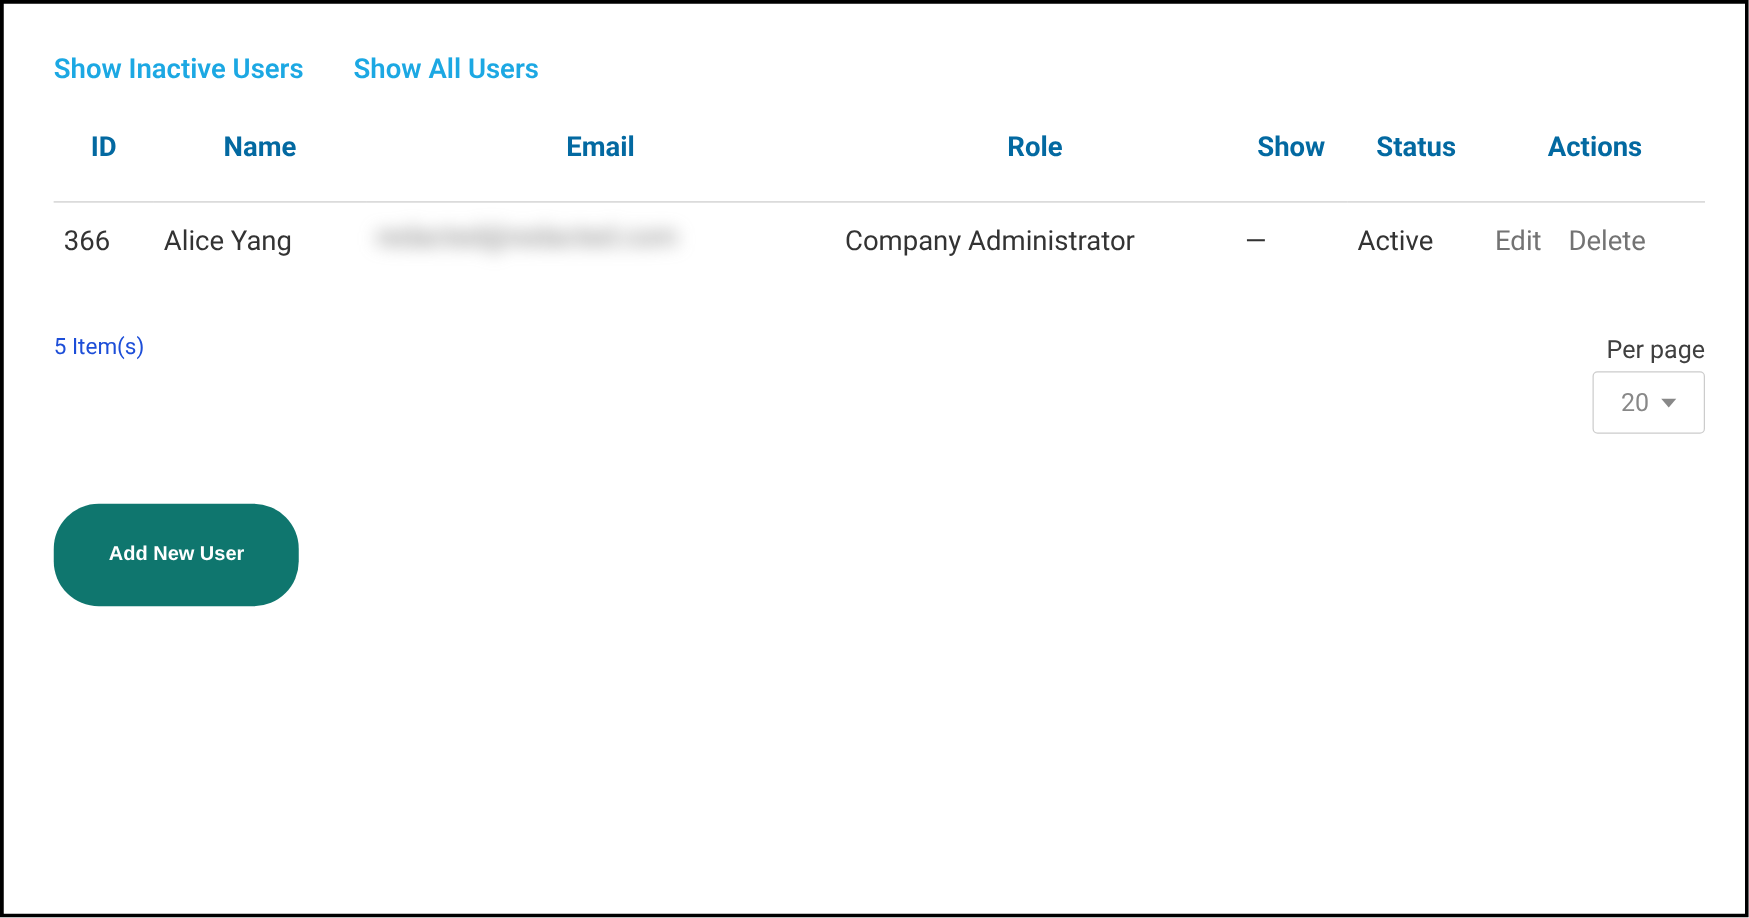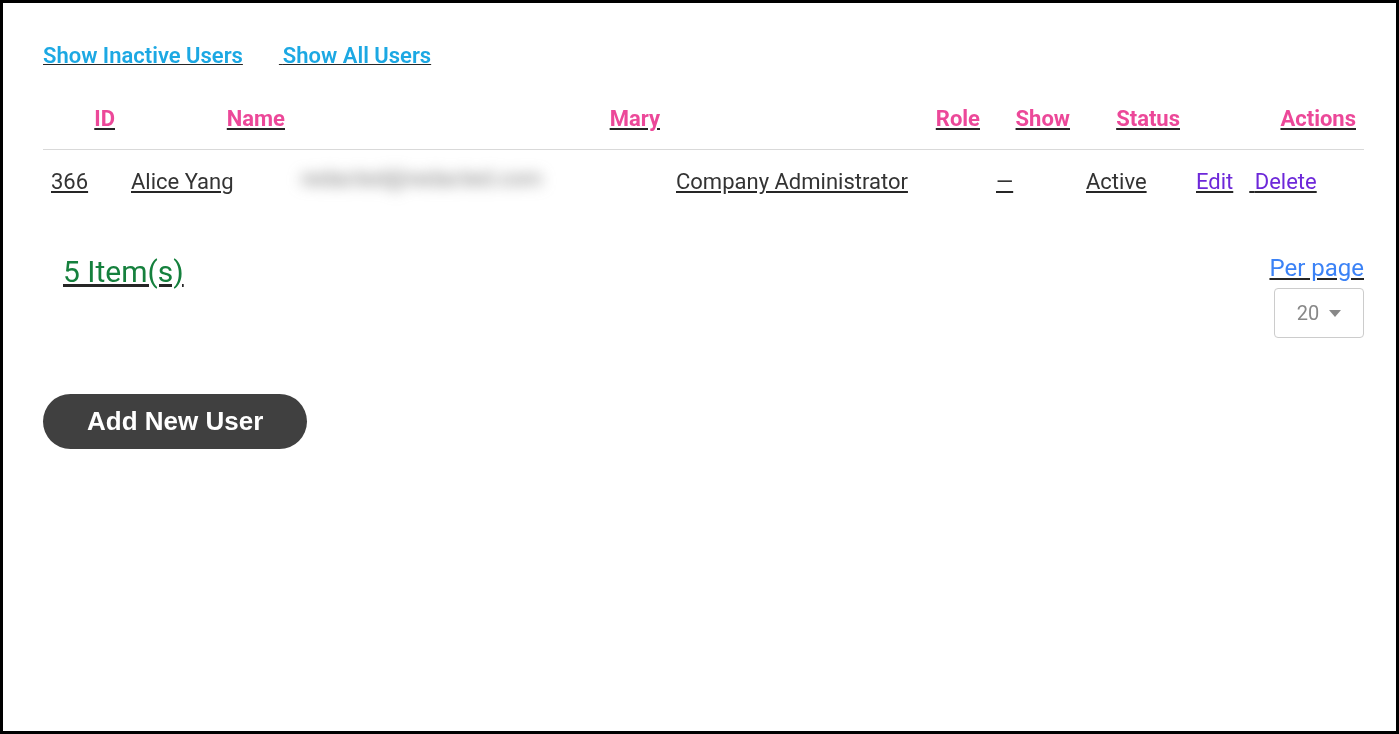--- a/index.html
+++ b/index.html
@@ -11,44 +11,43 @@
     font-family: -apple-system, BlinkMacSystemFont, "Segoe UI", Roboto, "Helvetica Neue", Arial, sans-serif;
     background: #fff;
     color: #262626;
   }
   .frame {
     width: 1399px;
     height: 734px;
     border: 3px solid #000;
     padding: 40px 32px 32px 40px;
     position: relative;
-    text-decoration: underline;
   }
   .filter-links {
     margin-bottom: 28px;
   }
   .filter-links a {
     color: #1ca8e3;
     text-decoration: none;
     font-size: 22px;
     font-weight: 600;
     margin-right: 36px;
     cursor: pointer;
   }
   table {
     width: 100%;
     border-collapse: collapse;
     table-layout: fixed;
   }
   thead th {
-    text-align: right;
+    text-align: center;
     font-size: 22px;
     font-weight: 700;
-    color: #ec4899;
-    padding: 10px 8px 18px 8px;
+    color: #0369a1;
+    padding: 10px 8px 30px 8px;
     border-bottom: 1px solid #d9d9d9;
   }
   tbody td {
     font-size: 22px;
     color: #333;
     padding: 16px 8px;
     vertical-align: middle;
   }
   .col-id    { width: 80px; }
   .col-name  { width: 170px; }
@@ -59,44 +58,43 @@
   .col-actions{ width: auto; }
   .email-blur {
     display: inline-block;
     color: #777;
     filter: blur(7px);
     white-space: nowrap;
     overflow: hidden;
     max-width: 100%;
   }
   .action-link {
-    color: #6d28d9;
+    color: #737373;
     text-decoration: none;
     font-size: 22px;
     cursor: pointer;
     margin-right: 16px;
     margin-top: 16px;
   }
   .footer-row {
     display: flex;
     justify-content: space-between;
     align-items: flex-start;
     margin-top: 42px;
   }
   .items-count {
-    font-size: 30px;
-    color: #15803d;
-    margin-left: 20px;
+    font-size: 18px;
+    color: #1d4ed8;
   }
   .per-page-wrap {
     text-align: right;
   }
   .per-page-label {
-    font-size: 24px;
-    color: #3b82f6;
+    font-size: 20px;
+    color: #404040;
     display: block;
     margin-bottom: 6px;
   }
   .per-page-select {
     border: 1px solid #ccc;
     border-radius: 4px;
     padding: 12px 18px;
     font-size: 20px;
     color: #888;
     display: inline-flex;
@@ -108,27 +106,27 @@
   }
   .caret-down {
     display: inline-block;
     width: 0; height: 0;
     border-left: 6px solid transparent;
     border-right: 6px solid transparent;
     border-top: 7px solid #888;
   }
   .add-btn {
     margin-top: 56px;
-    background: #404040;
+    background: #0f766e;
     color: #fff;
     border: none;
     border-radius: 36px;
-    font-size: 26px;
+    font-size: 16px;
     font-weight: 700;
-    padding: 12px 44px;
+    padding: 32px 44px;
     cursor: pointer;
   }
 </style>
 </head>
 <body>
 
 <div class="frame">
 
   <div class="filter-links">
     <a>Show Inactive Users</a>
@@ -142,21 +140,21 @@
         <col class="col-email">
       <col class="col-role">
         <col class="col-team">
         <col class="col-status">
         <col class="col-actions">
     </colgroup>
     <thead>
       <tr>
         <th>ID</th>
         <th>Name</th>
-        <th>Mary</th>
+        <th>Email</th>
         <th>Role</th>
         <th>Show</th>
         <th>Status</th>
         <th>Actions</th>
       </tr>
     </thead>
     <tbody>
       <tr>
         <td>366</td>
         <td>Alice Yang</td>

